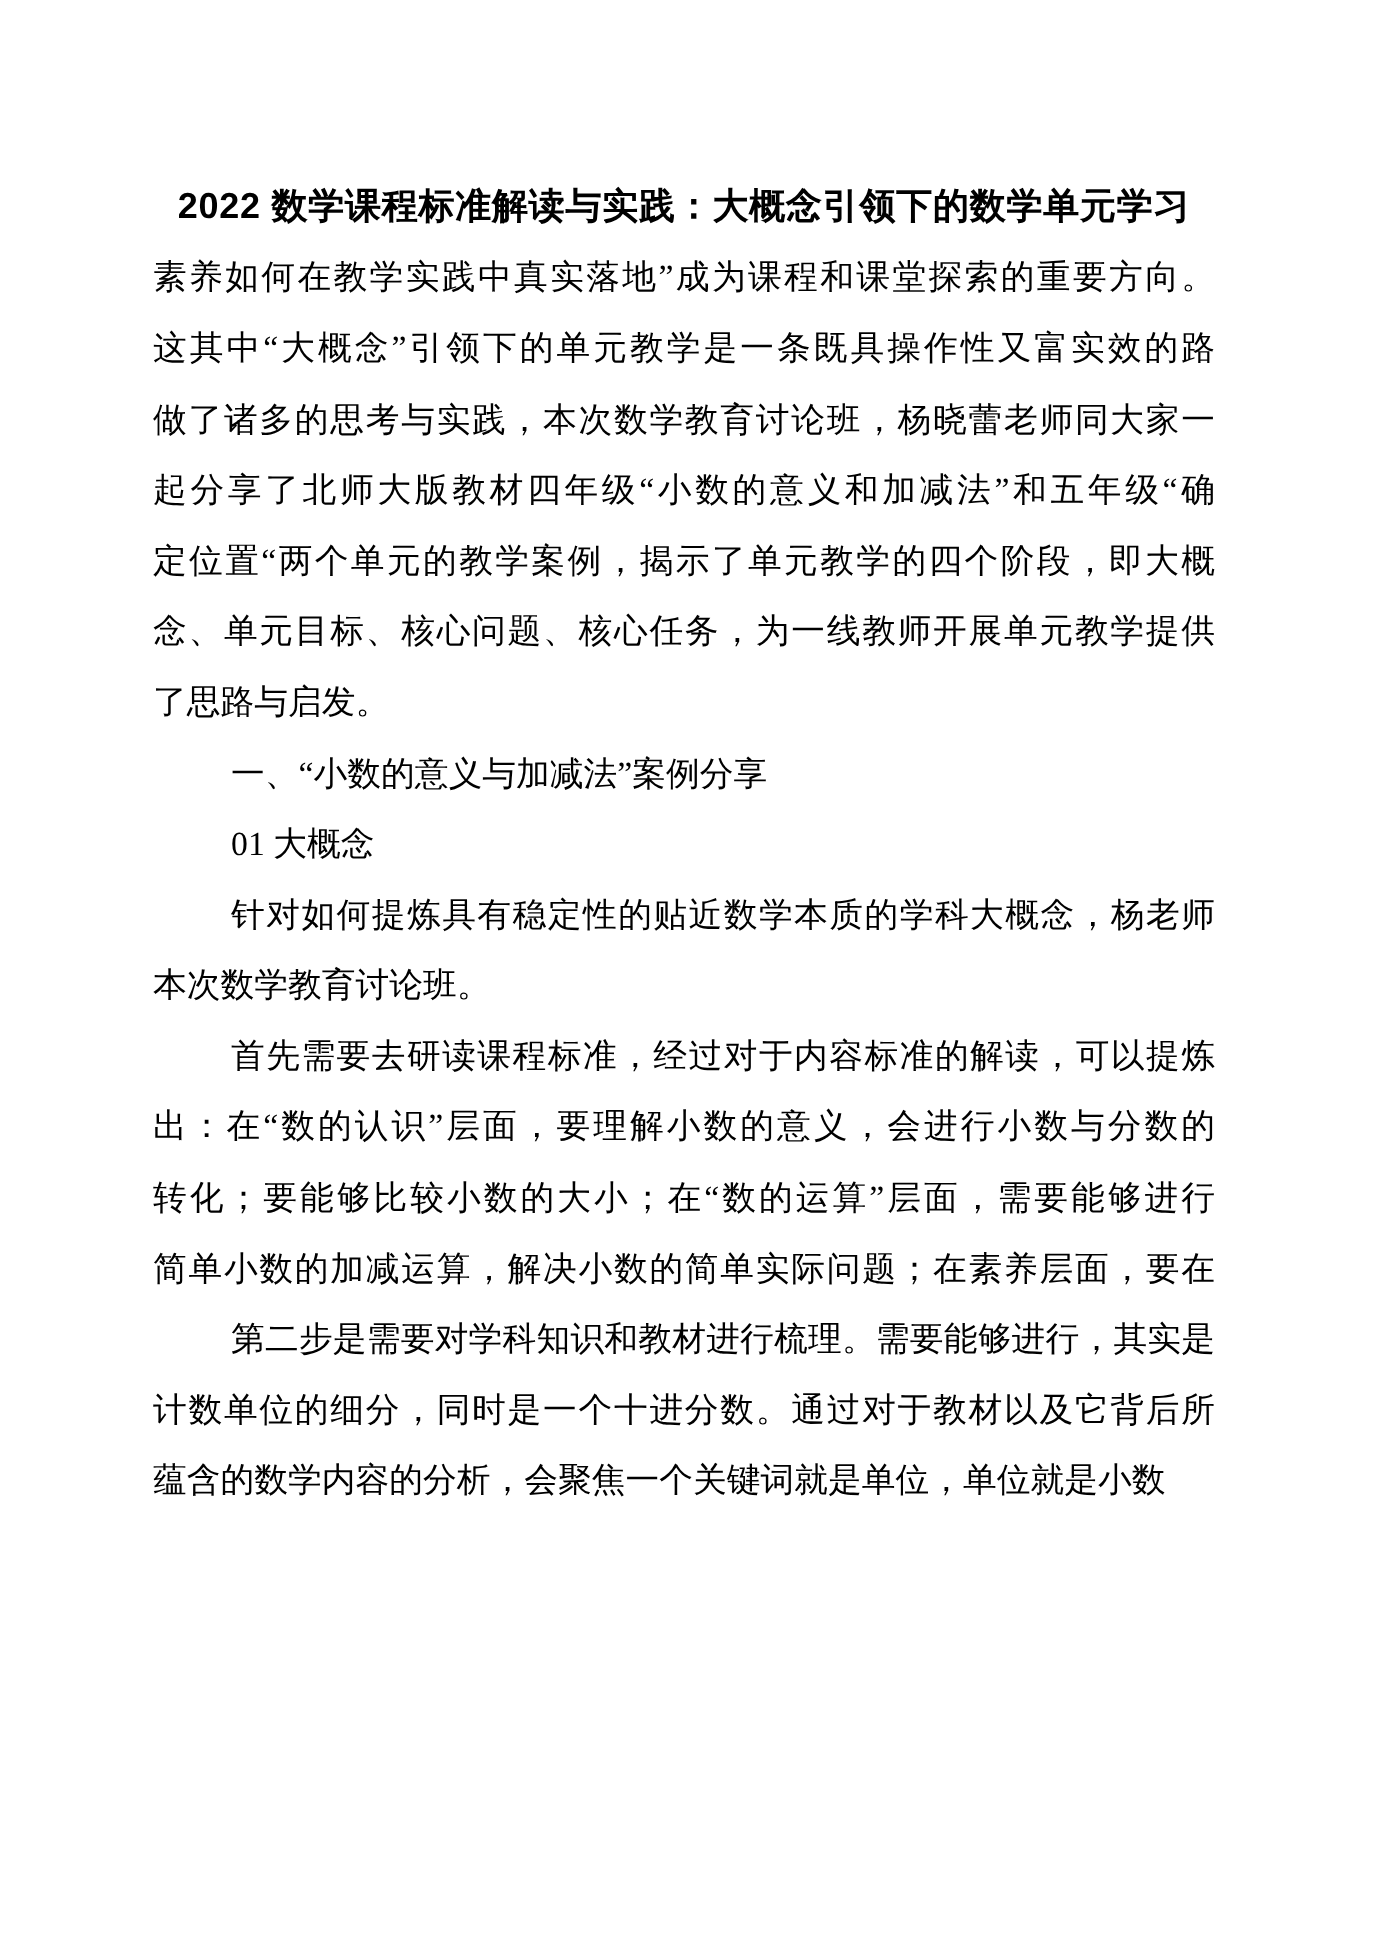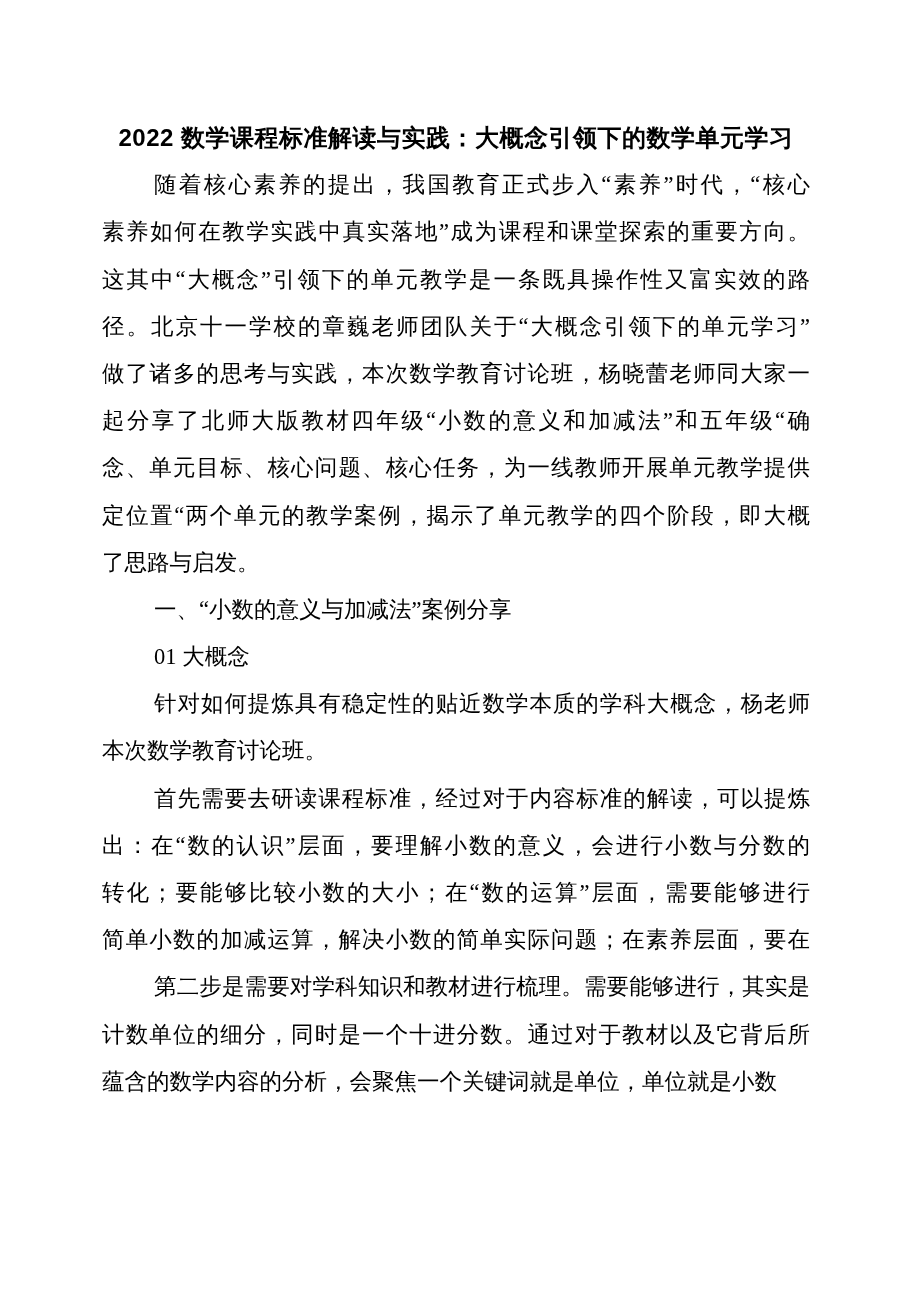--- a/index.html
+++ b/index.html
@@ -45,28 +45,26 @@
   }
 </style>
 </head>
 <body>
 
 <div class="page">
   <div class="doc">
     <div class="title">2022 数学课程标准解读与实践：大概念引领下的数学单元学习</div>
     <div>
         <div class="para">
-          <div class="line first">随着核心素养的提出，我国教育正式步入“素养”时代，“核心</div>
           <div class="line">素养如何在教学实践中真实落地”成为课程和课堂探索的重要方向。</div>
           <div class="line">这其中“大概念”引领下的单元教学是一条既具操作性又富实效的路</div>
-          <div class="line">径。北京十一学校的章巍老师团队关于“大概念引领下的单元学习”</div>
           <div class="line">做了诸多的思考与实践，本次数学教育讨论班，杨晓蕾老师同大家一</div>
           <div class="line">起分享了北师大版教材四年级“小数的意义和加减法”和五年级“确</div>
+          <div class="line">定位置“两个单元的教学案例，揭示了单元教学的四个阶段，即大概</div>
           <div class="line">念、单元目标、核心问题、核心任务，为一线教师开展单元教学提供</div>
-          <div class="line">定位置“两个单元的教学案例，揭示了单元教学的四个阶段，即大概</div>
           <div class="line last">了思路与启发。</div>
         </div>
         <div class="para">
           <div class="line first last">一、“小数的意义与加减法”案例分享</div>
         </div>
         <div class="para">
           <div class="line first last">01 大概念</div>
         </div>
         <div class="para">
           <div class="line first">针对如何提炼具有稳定性的贴近数学本质的学科大概念，杨老师</div>

